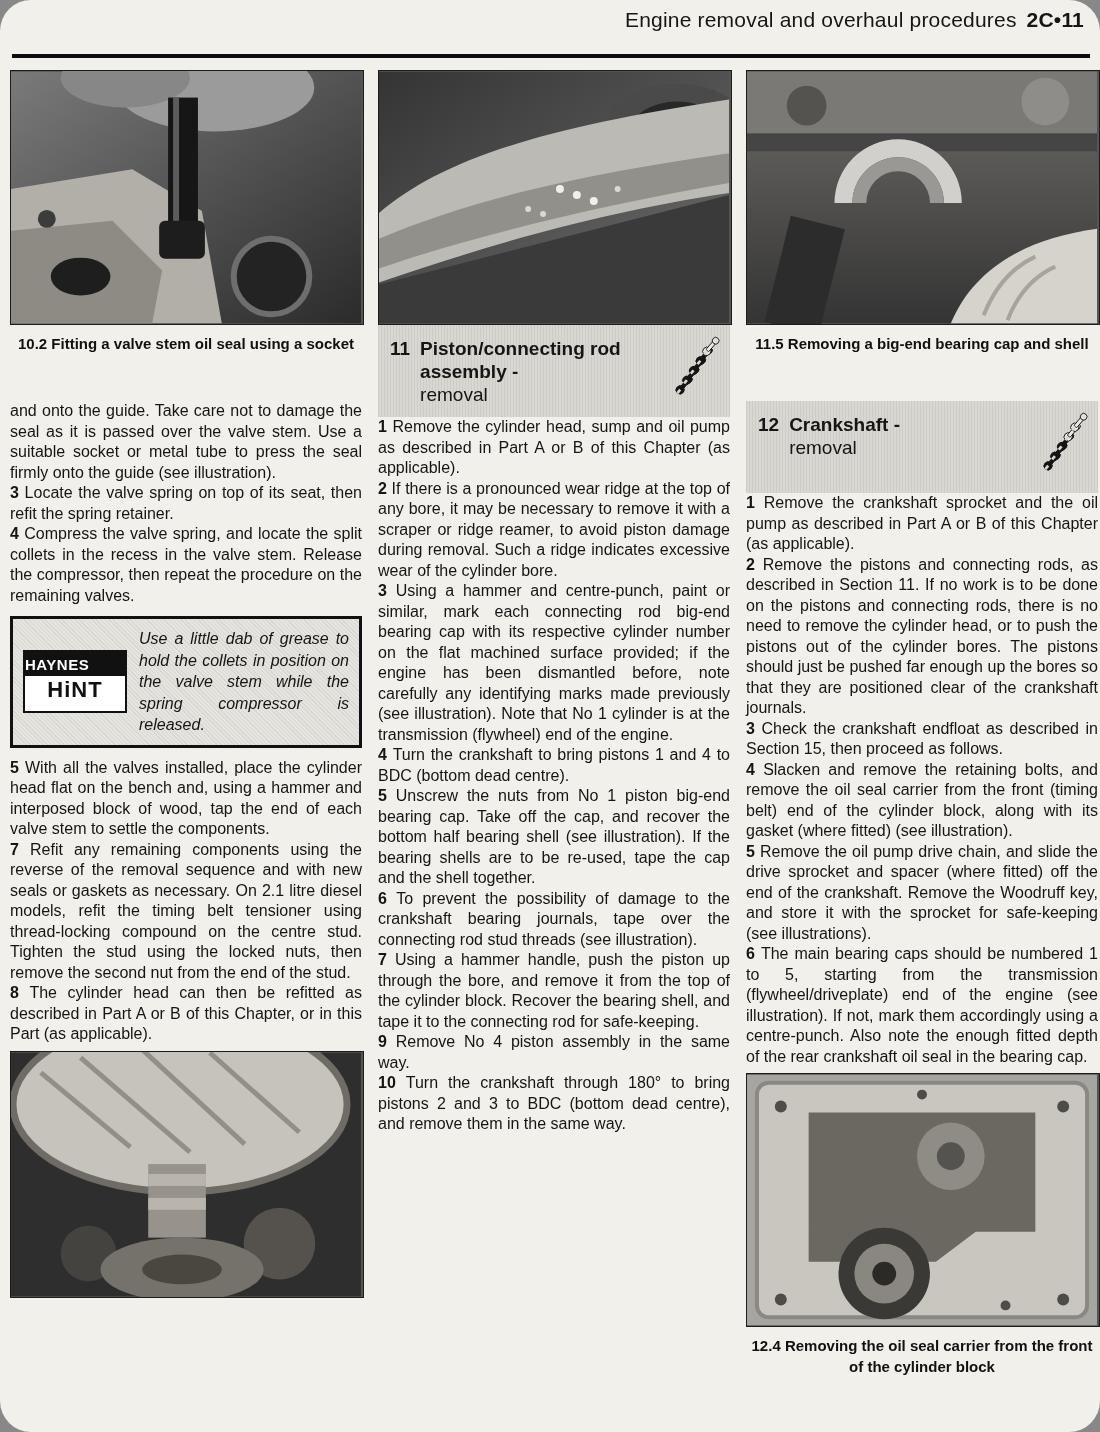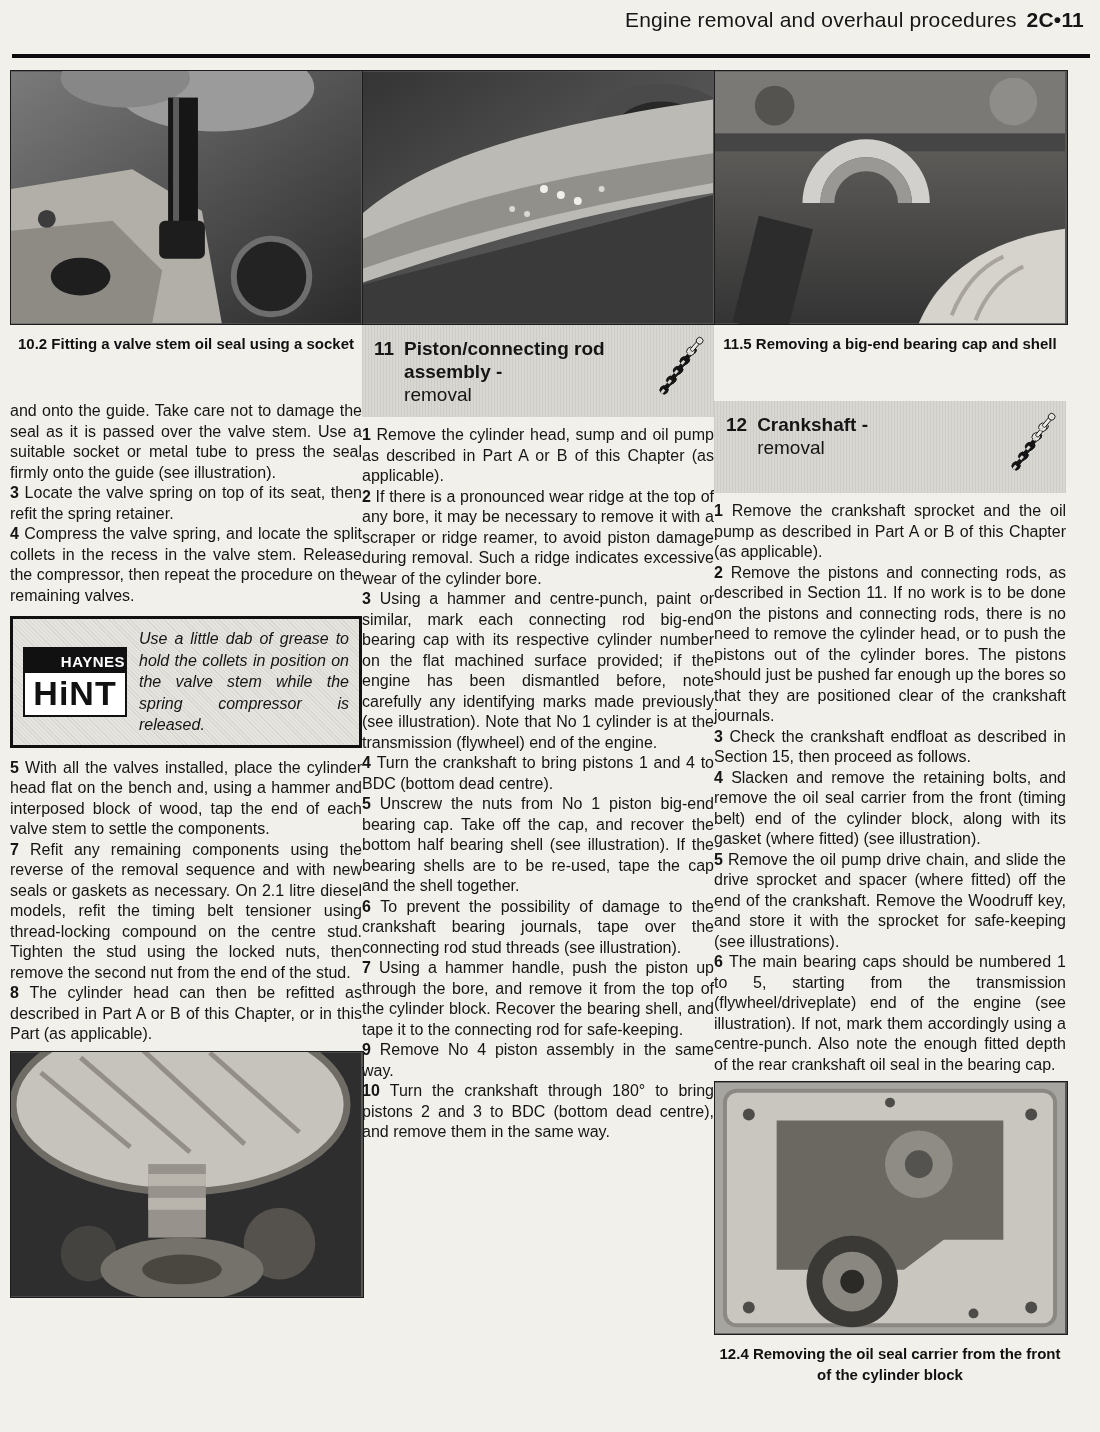--- a/index.html
+++ b/index.html
@@ -3,34 +3,35 @@
 <meta charset="utf-8">
 <style>
   html,body{margin:0;padding:0;background:#888;}
   .page{
     position:relative;
     width:1100px;height:1432px;
     background:#f2f0eb;
     font-family:"Liberation Sans", sans-serif;
     color:#151515;
     overflow:hidden;
+    border-radius:31px;
   }
   
   .hdr{
     position:absolute;top:8px;right:16px;
     font-size:21px;letter-spacing:.2px;color:#161616;
   }
   .hdr .pageno{font-weight:bold;margin-left:10px;}
   .hdr-rule{
     position:absolute;top:54px;left:12px;right:10px;height:4px;background:#0c0c0c;
   }
   
   .cols{
     position:absolute;top:70px;left:10px;right:10px;
-    display:flex;
+    display:flex;gap:16px;
   }
   .col{width:352px;flex:0 0 352px;}
   
   .photo{
     width:100%;display:block;
     border:1px solid #1c1c1c;
     background:#555;
   }
   .photo svg{display:block;}
   
@@ -39,21 +40,21 @@
     text-align:center;margin:8px 4px 0 4px;color:#111;
   }
   .cap-zone{height:66px;margin-bottom:2px;}
   
   .sect{
     position:relative;
     background-color:#d9d7d2;
     background-image:repeating-linear-gradient(90deg, rgba(0,0,0,0.05) 0 1px, rgba(0,0,0,0) 1px 3px);
     padding:12px 10px 10px 12px;
     min-height:70px;
-    margin-bottom:8px;
+    margin-bottom:0;
   }
   .sect-row{display:flex;}
   .sect-num{font-weight:bold;font-size:19px;line-height:23px;margin-right:10px;}
   .sect-txt{font-size:19px;line-height:23px;max-width:240px;}
   .sect-txt b{font-weight:bold;}
   .sect-sub{font-weight:normal;}
   .wrenches{position:absolute;top:8px;right:6px;}
   
   .body p.para{
     margin:0;
@@ -65,22 +66,22 @@
   
   .hint{
     border:3px solid #111;
     background-color:#e6e4df;
     background-image:repeating-linear-gradient(45deg, rgba(0,0,0,0.06) 0 1px, rgba(0,0,0,0) 1px 3px);
     margin:10px 0 10px 0;
     padding:9px 10px;
     display:flex;align-items:center;gap:12px;
   }
   .hint-logo{border:2px solid #111;width:100px;flex:0 0 100px;background:#fff;}
-  .hint-logo-top{background:#111;color:#fff;font-weight:bold;font-size:15px;text-align:right;padding:4px 0 3px 0;letter-spacing:.5px;}
-  .hint-logo-word{color:#111;font-weight:bold;font-size:34px;text-align:center;padding:1px 0 2px 0;letter-spacing:1px;}
+  .hint-logo-top{background:#111;color:#fff;font-weight:bold;font-size:15px;text-align:left;padding:4px 0 3px 0;letter-spacing:.5px;}
+  .hint-logo-word{color:#111;font-weight:bold;font-size:22px;text-align:center;padding:1px 0 8px 0;letter-spacing:1px;}
   .hint-text{
     font-weight:normal;font-style:italic;
     font-size:16px;line-height:21.5px;text-align:justify;
   }
   .mt6{margin-top:6px;}
 </style>
 </head>
 <body>
 
 <svg width="0" height="0" style="position:absolute" aria-hidden="true">

